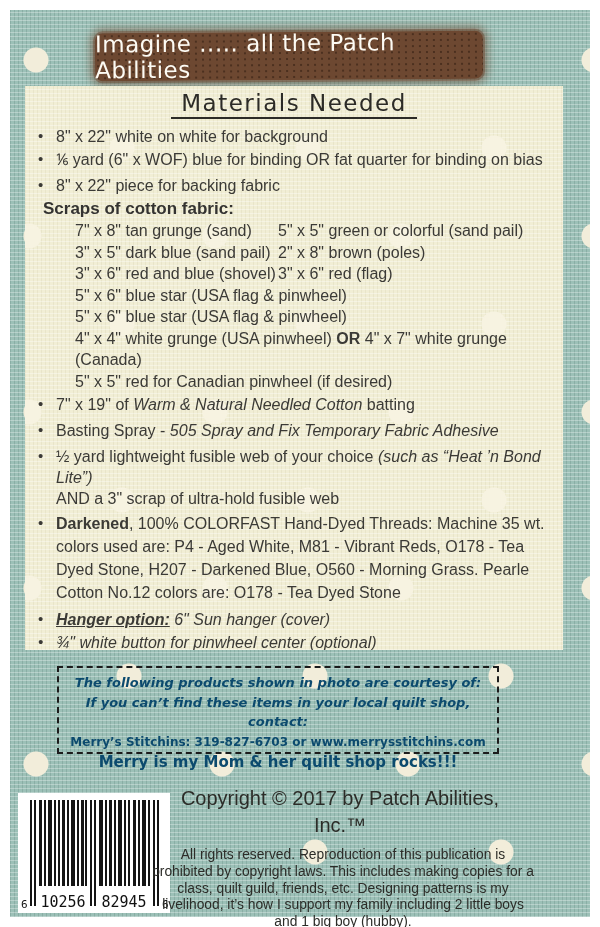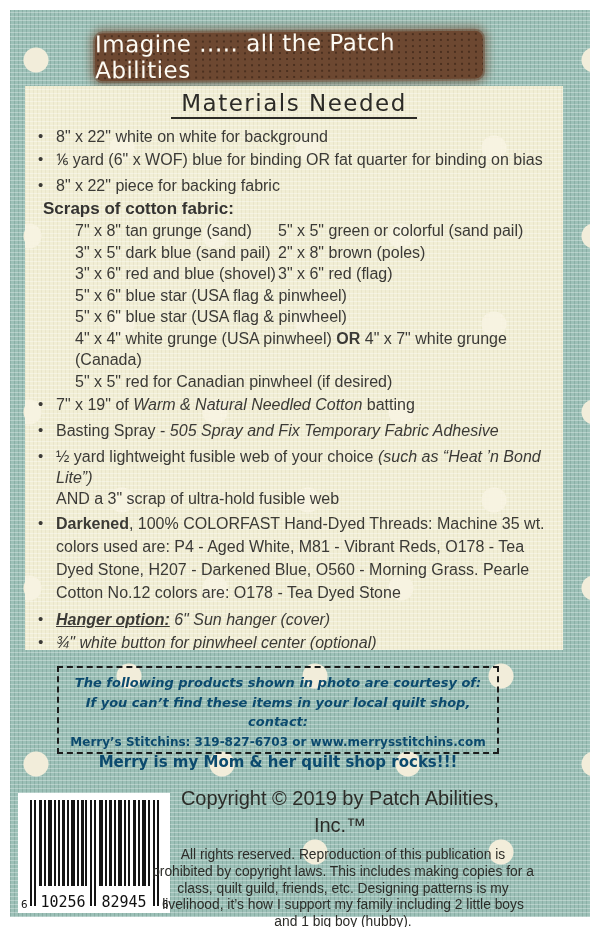--- a/index.html
+++ b/index.html
@@ -181,17 +181,17 @@
       <rect x="135" y="7" width="2" height="106" fill="#151515"></rect>
       <rect x="139" y="7" width="2" height="106" fill="#151515"></rect>
       <text x="3" y="115" font-family="DejaVu Sans Mono, monospace" font-size="11" fill="#111111">6</text>
       <text x="45" y="114" text-anchor="middle" font-family="DejaVu Sans Mono, monospace" font-size="15" fill="#111111">10256</text>
       <text x="106" y="114" text-anchor="middle" font-family="DejaVu Sans Mono, monospace" font-size="15" fill="#111111">82945</text>
       <text x="144" y="115" font-family="DejaVu Sans Mono, monospace" font-size="11" fill="#111111">6</text>
     </svg>
   </div>
 
   <div class="copyright">
-    <div>Copyright © 2019 by Patch Abilities, Inc.™</div>
+    <div>Copyright © 2017 by Patch Abilities, Inc.™</div>
   </div>
 
   <div class="rights">All rights reserved.  Reproduction of this publication is prohibited by copyright laws.  This includes making copies for a class, quilt guild, friends, etc.  Designing patterns is my livelihood, it’s how I support my family including 2 little boys and 1 big boy (hubby).</div>
 </div>
 
 </body></html>

